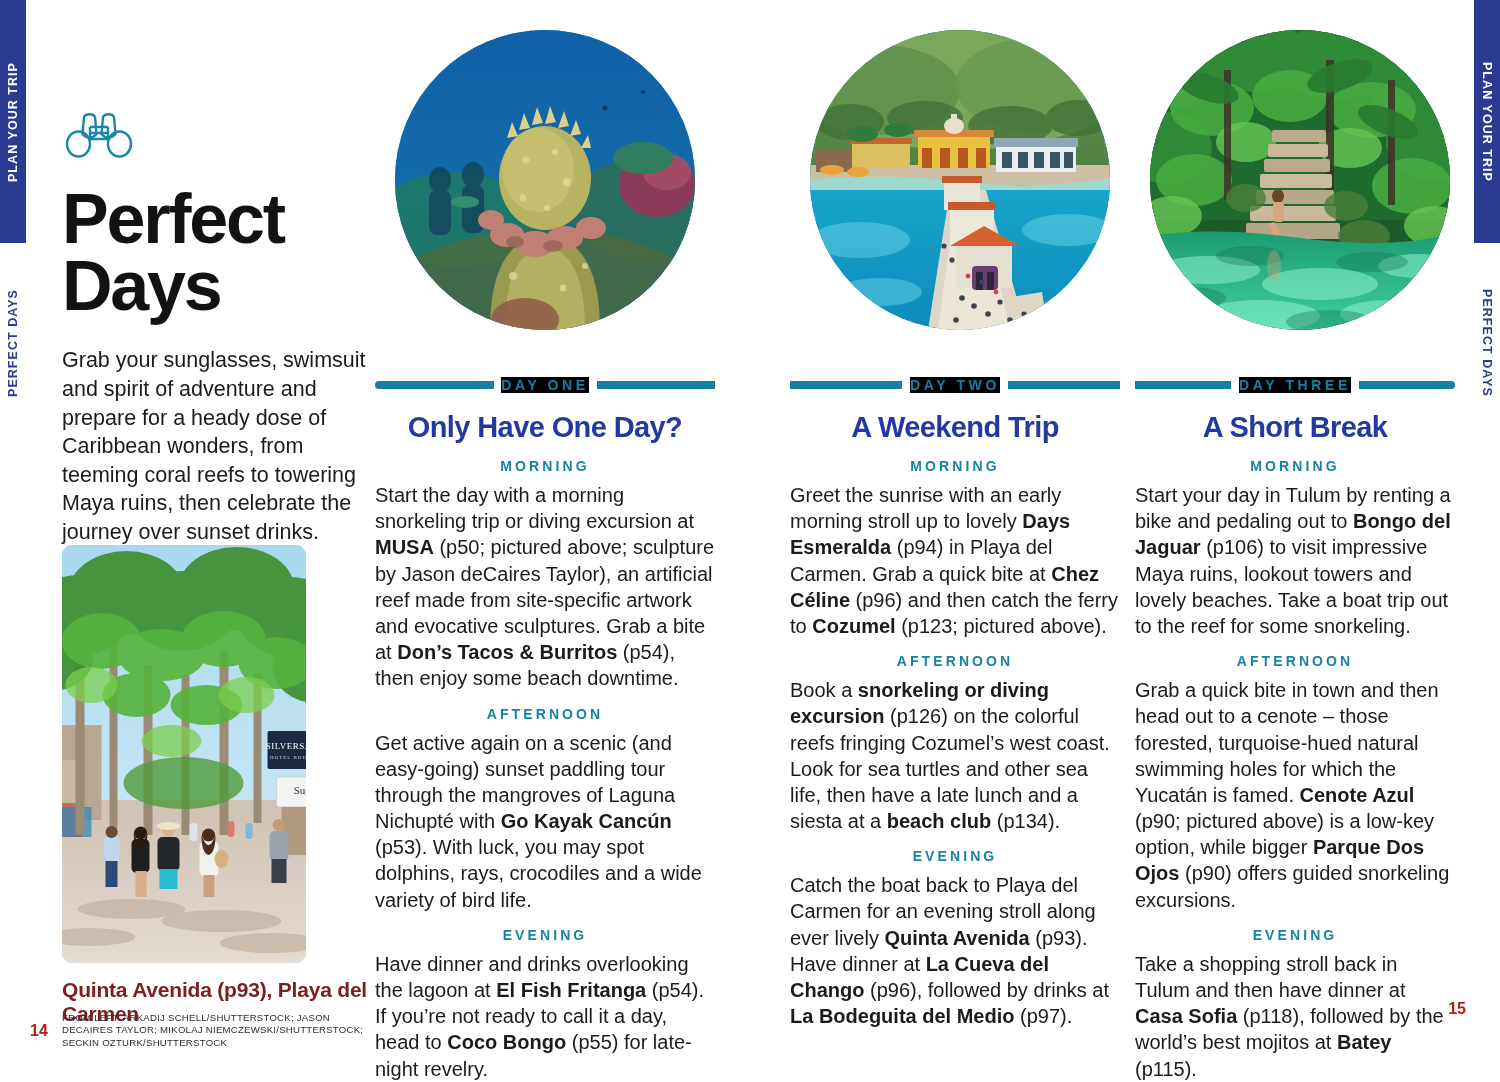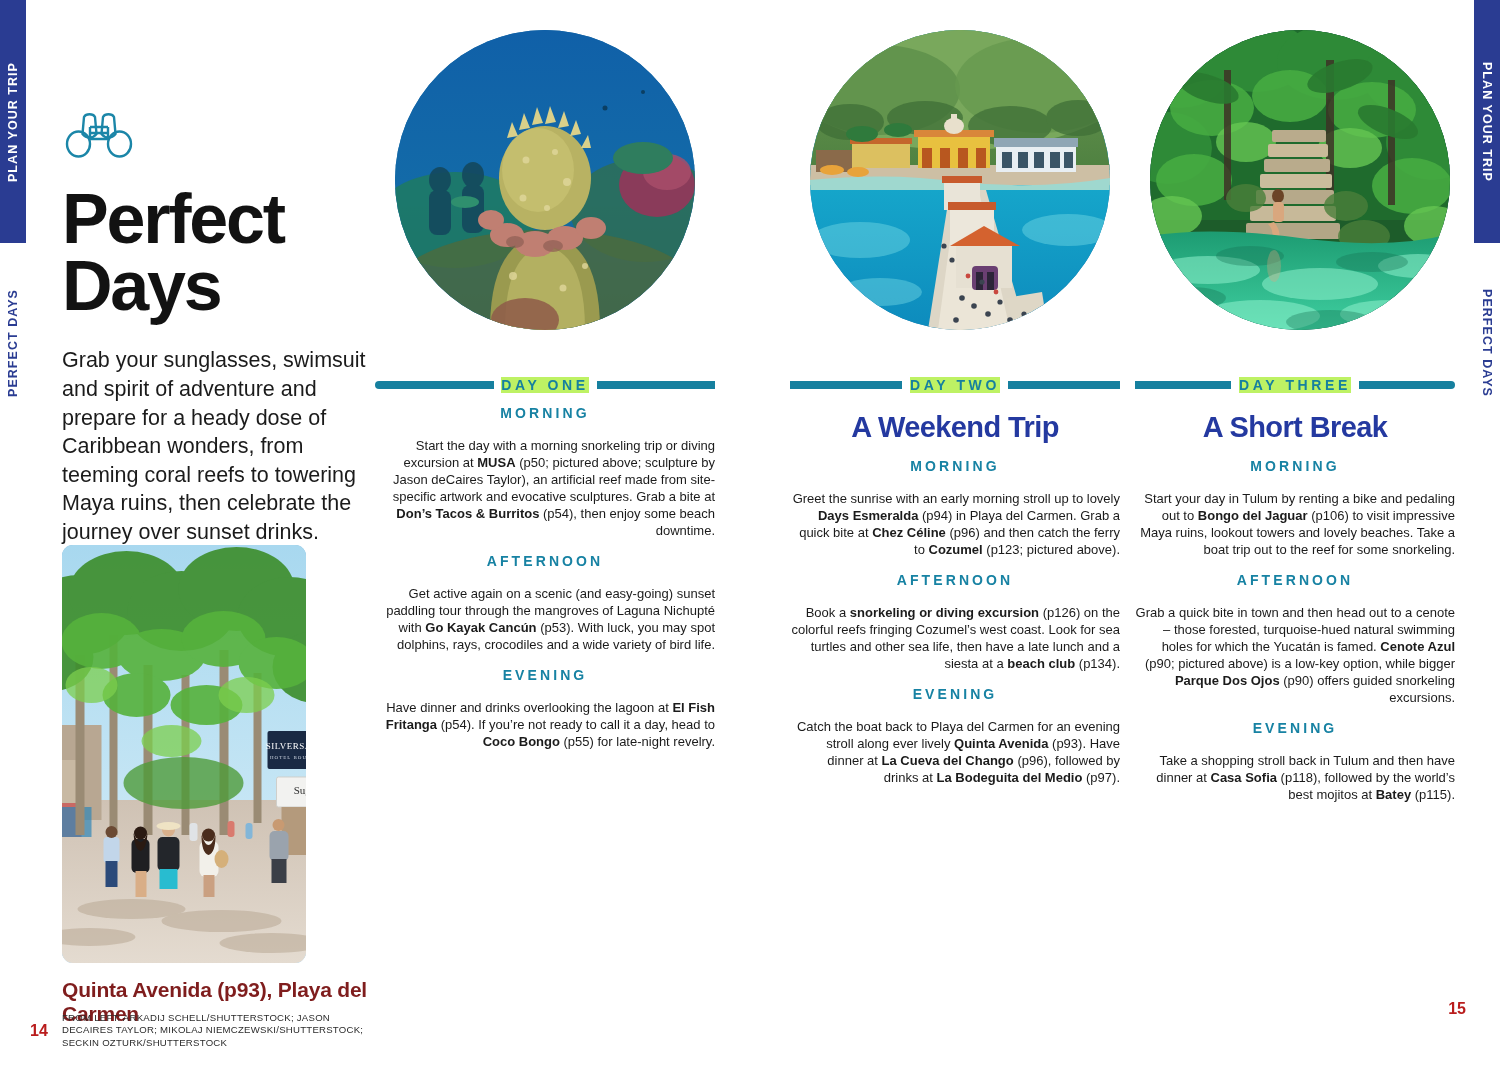--- a/index.html
+++ b/index.html
@@ -101,38 +101,38 @@
     display: flex; align-items: center; justify-content: center;
   }
   .daybar .bar {
     position: absolute; top: 3px; height: 8px; background: #16809f;
   }
   .daybar .bar.l { left: 0; }
   .daybar .bar.r { right: 0; }
   .col.one   .bar.l { border-radius: 4px 0 0 4px; }
   .col.three .bar.r { border-radius: 0 4px 4px 0; }
   .daybar-label {
-    position: relative; z-index: 2; background: #bef264;
+    position: relative; z-index: 2; background: #000000;
     padding: 0 0; color: #16809f; font-size: 14px; font-weight: bold;
     letter-spacing: 3.6px;
   }
 
   .col-title {
     margin-top: 20px; text-align: center;
     font-size: 29px; font-weight: bold; color: #2439a0;
     letter-spacing: -0.6px;
   }
   .slot-label {
     margin-top: 14px; text-align: center;
     font-size: 14px; font-weight: bold; color: #1782a3;
     letter-spacing: 3.1px;
   }
   .slot-body {
-    margin-top: 16px; text-align: right;
-    font-size: 13px; line-height: 1.31; color: #1b1b1b;
+    margin-top: 8px; text-align: left;
+    font-size: 20px; line-height: 1.31; color: #1b1b1b;
   }
   .slot-body b { font-weight: bold; }
 </style>
 </head>
 <body>
 
 <div class="page">
 
   <div class="tab-band left">
     <span class="tab-band-label">PLAN YOUR TRIP</span>
@@ -536,20 +536,21 @@
   </div>
 
   <div class="cols">
 
     <div class="col one">
       <div class="daybar">
         <span class="bar l" style="width: 118.5px;"></span>
         <span class="bar r" style="width: 118.5px;"></span>
         <span class="daybar-label">DAY ONE</span>
       </div>
+      <div class="col-title">Only Have One Day?</div>
       <div class="slot-label">MORNING</div>
       <div class="slot-body">Start the day with a morning snorkeling trip or diving excursion at <b>MUSA</b> (p50; pictured above; sculpture by Jason deCaires Taylor), an artificial reef made from site-specific artwork and evocative sculptures. Grab a bite at <b>Don’s Tacos &amp; Burritos</b> (p54), then enjoy some beach downtime.</div>
       <div class="slot-label">AFTERNOON</div>
       <div class="slot-body">Get active again on a scenic (and easy-going) sunset paddling tour through the mangroves of Laguna Nichupté with <b>Go Kayak Cancún</b> (p53). With luck, you may spot dolphins, rays, crocodiles and a wide variety of bird life.</div>
       <div class="slot-label">EVENING</div>
       <div class="slot-body">Have dinner and drinks overlooking the lagoon at <b>El Fish Fritanga</b> (p54). If you’re not ready to call it a day, head to <b>Coco Bongo</b> (p55) for late-night revelry.</div>
     </div>
 
     <div class="col two">
       <div class="daybar">

